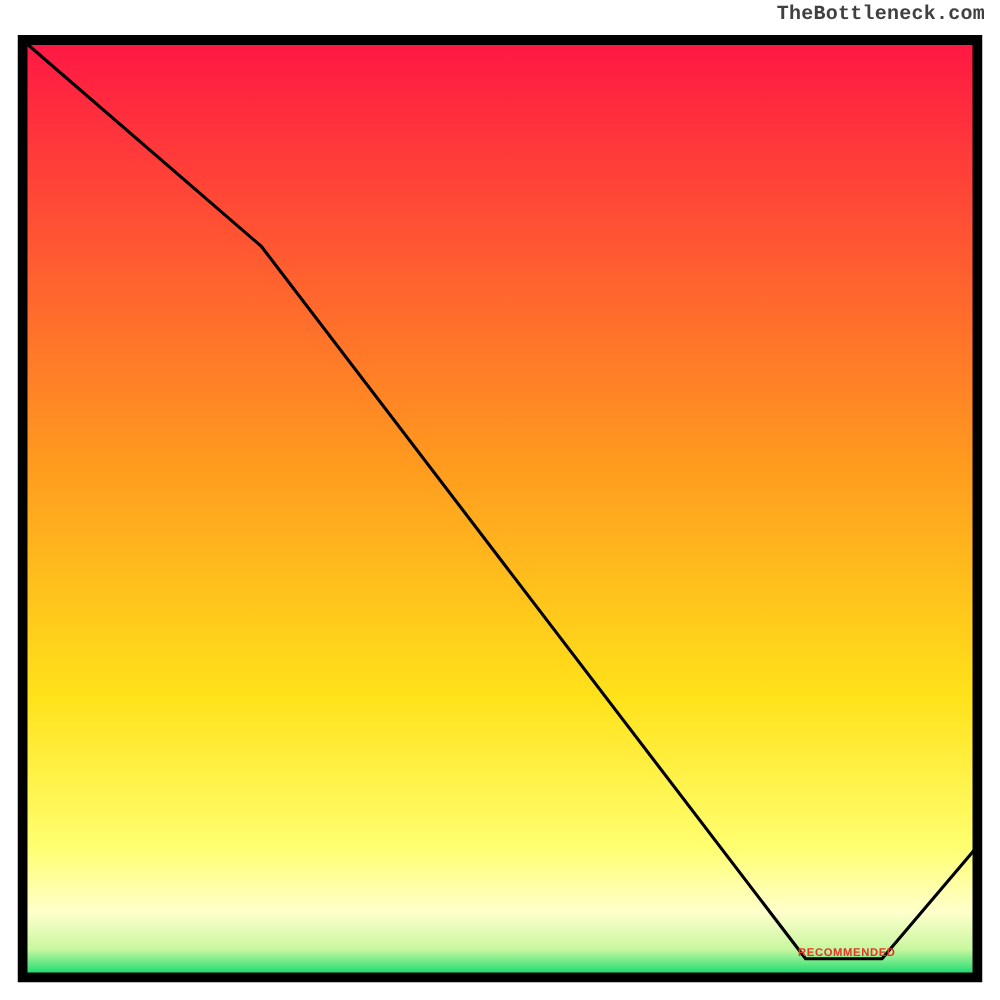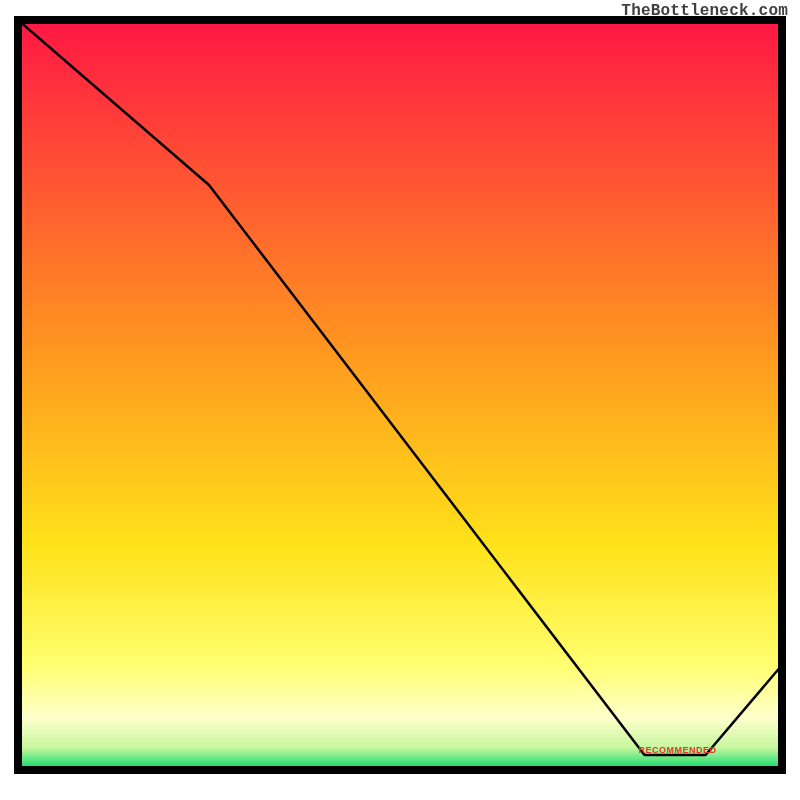--- a/index.html
+++ b/index.html
@@ -22,21 +22,21 @@
     right: 12px;
     font-size: 16px;
     font-weight: bold;
     color: #404040;
     letter-spacing: 0.2px;
     font-family: Liberation Mono, monospace;
   }
   .plot-frame {
     position: absolute;
     left: 14px;
-    top: 16px;
+    top: 28px;
     width: 772px;
     height: 758px;
     box-sizing: border-box;
   }
   .plot-frame svg {
     display: block;
   }
   .baseline-text {
     position: absolute;
     font-family: Arial, Helvetica, sans-serif;

